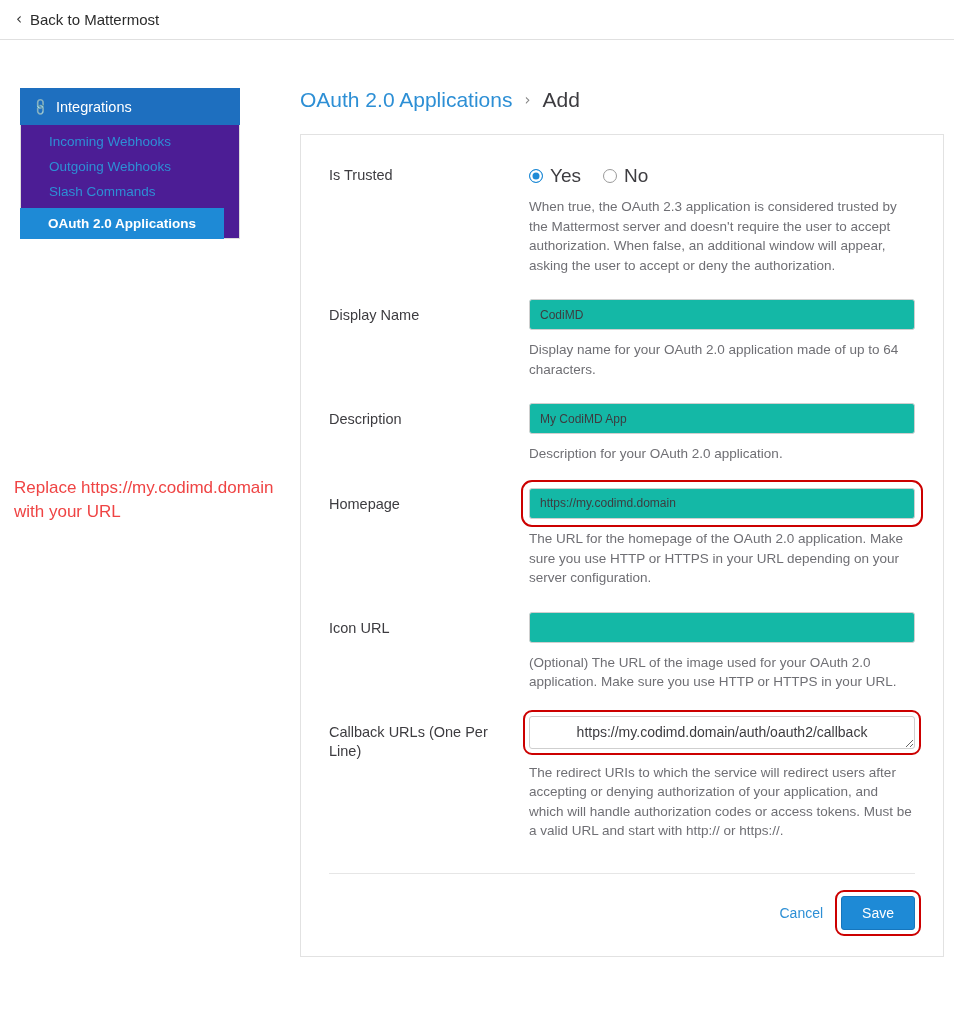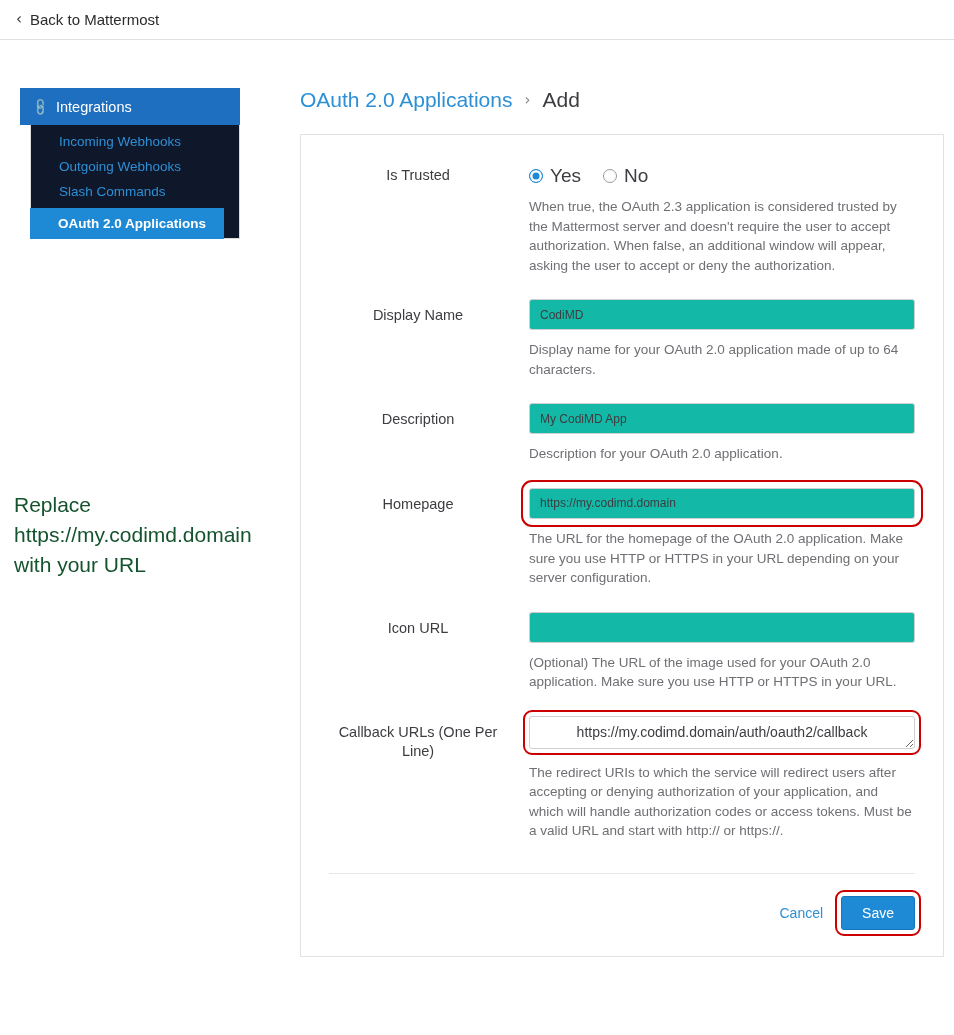--- a/index.html
+++ b/index.html
@@ -63,23 +63,22 @@
   .link-icon {
     display: inline-block;
     transform: rotate(-45deg);
     font-size: 12px;
     line-height: 1;
     font-family: "DejaVu Sans", sans-serif;
   }
   .sidebar-list {
     border: 1px solid #dcdcdc;
     border-top: none;
-    background: #0f172a;
+    background: #4c1d95;
     padding: 4px 16px 6px 0;
-    margin-left: 10px;
   }
   .sidebar-item {
     font-size: 13.5px;
     color: #2d8fd5;
     padding: 5px 12px 5px 28px;
     cursor: pointer;
   }
   .sidebar-item.active {
     background: #1e8ad6;
     color: #ffffff;
@@ -113,21 +112,21 @@
   }
 
   .form-row {
     display: flex;
     align-items: flex-start;
     margin-bottom: 4px;
   }
   .form-label {
     width: 200px;
     flex: 0 0 200px;
-    text-align: center;
+    text-align: left;
     padding-right: 22px;
     padding-top: 7px;
     font-size: 14.5px;
     color: #3d3c40;
     line-height: 1.35;
   }
   .form-control {
     flex: 1 1 auto;
     position: relative;
   }
@@ -227,24 +226,24 @@
     padding: 8px 20px;
     border-radius: 3px;
     cursor: pointer;
     font-family: Liberation Sans, sans-serif;
   }
 
   
   .annotation {
     position: absolute;
     left: 14px;
-    top: 490px;
+    top: 476px;
     width: 260px;
-    font-size: 21px;
-    color: #14532d;
+    font-size: 17px;
+    color: #ef4444;
     line-height: 1.42;
   }
 </style>
 </head>
 <body>
 
 <div class="topbar">
   <a class="back-link">
     <span class="back-chevron">‹</span>
     <span>Back to Mattermost</span>

